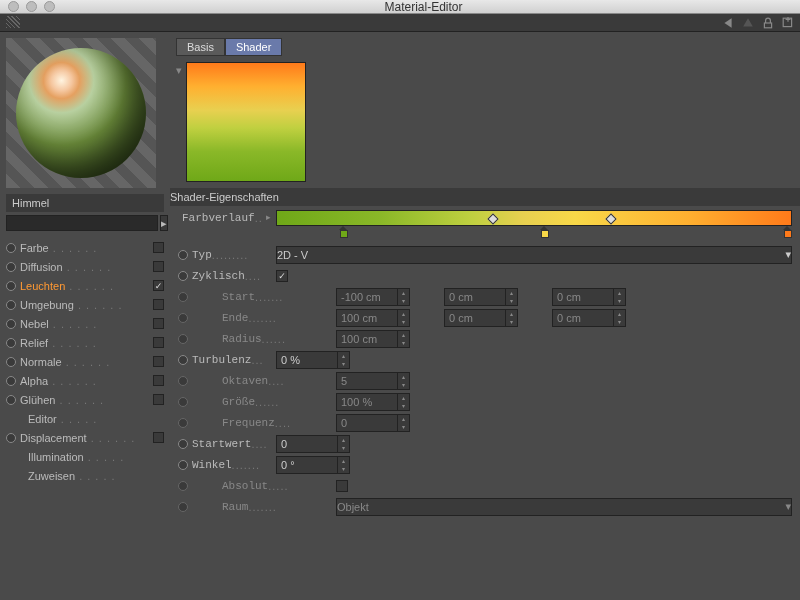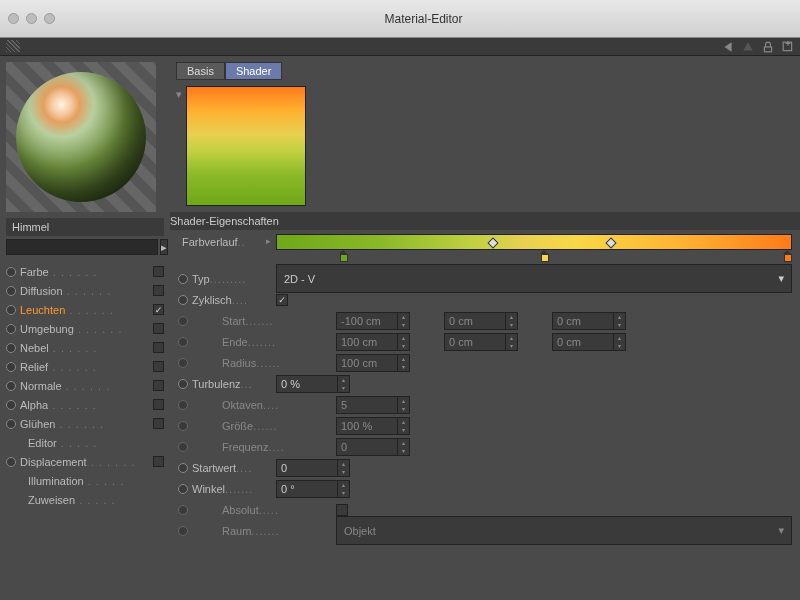--- a/index.html
+++ b/index.html
@@ -1,18 +1,18 @@
 <!DOCTYPE html>
 <html><head>
 <meta charset="utf-8">
 <style>
 * { box-sizing: border-box; margin: 0; padding: 0; font-family: "Helvetica Neue", Arial, sans-serif; }
 body { background: #4a4a4a; width: 800px; height: 600px; overflow: hidden; color: #bbb; font-size: 11px; }
 
-.titlebar { height: 38px; background: linear-gradient(#e8e8e8,#d0d0d0); display: flex; align-items: center; padding: 0 8px; border-bottom: 1px solid #888; }
+.titlebar { height: 14px; background: linear-gradient(#e8e8e8,#d0d0d0); display: flex; align-items: center; padding: 0 8px; border-bottom: 1px solid #888; }
 .traffic { display: flex; gap: 7px; }
 .traffic span { width: 11px; height: 11px; border-radius: 50%; background: #bdbdbd; border: 1px solid #9a9a9a; }
 .title { flex: 1; text-align: center; color: #333; font-size: 12px; }
 
 .toolbar { height: 18px; background: #3a3a3a; display: flex; align-items: center; justify-content: space-between; padding: 0 6px; border-bottom: 1px solid #222; }
 .tb-left .hatch { width: 14px; height: 12px; background: repeating-linear-gradient(45deg,#666,#666 1px,#3a3a3a 1px,#3a3a3a 3px); display:inline-block; }
 .tb-right { display:flex; gap:8px; align-items:center; color:#888; }
 .tb-right svg { width:12px; height:12px; }
 
 .main { display: flex; height: 560px; }
@@ -45,28 +45,28 @@
 .shader-swatch { width:120px; height:120px; border:1px solid #222; background:linear-gradient(to bottom, #ff7a1a 0%, #ffb030 20%, #e8d050 40%, #c0d040 55%, #8ab828 75%, #6fa818 100%); }
 
 .section-header { background:#3a3a3a; padding:3px 0; color:#ccc; font-size:11px; }
 
 .props { padding:4px 8px; }
 .prop-row { display:flex; align-items:center; height:21px; gap:4px; }
 .prop-row .radio { width:10px; height:10px; border:1px solid #888; border-radius:50%; background:#3a3a3a; flex-shrink:0; }
 .prop-row.dim { color:#888;gap:34px; }
 .prop-row.dim .radio { border-color:#666; }
 .prop-label { width:80px; display:flex; }
-.prop-label .lt { white-space:nowrap; }
+.prop-label .lt { white-space:nowrap;font-family:Liberation Mono, monospace; }
 .prop-label .ld { flex:1; overflow:hidden; color:#777; letter-spacing:1px; }
 .num-input { display:flex; align-items:center; }
 .num-input input { width:62px; height:18px; background:#3a3a3a; border:1px solid #222; color:#ccc; padding:0 4px; font-size:11px; }
 .num-input.dim input { color:#888; }
 .spin { width:12px; height:18px; background:#3a3a3a; border:1px solid #222; border-left:none; display:flex; flex-direction:column; }
 .spin div { flex:1; font-size:6px; color:#888; text-align:center; line-height:8px; }
-.sel { flex:1; height:29px; background:#3a3a3a; border:1px solid #222; padding:0 7px; display:flex; align-items:center; justify-content:space-between; color:#ccc; }
+.sel { flex:1; height:18px; background:#3a3a3a; border:1px solid #222; padding:0 0; display:flex; align-items:center; justify-content:space-between; color:#ccc; }
 .sel.dim { color:#888; }
 .chk { width:12px; height:12px; background:#3a3a3a; border:1px solid #222; display:flex; align-items:center; justify-content:center; font-size:9px; color:#ddd; }
 
 .gradient-row { display:flex; align-items:flex-start; height:34px; gap:4px; }
 .gradient-row .radio { margin-top:3px; }
 .gradient-row .prop-label { margin-top:2px; }
 .grad-widget { flex:1; }
 .grad-bar { height:16px; border:1px solid #222; background:linear-gradient(to right, #6fa818 0%, #8ab828 20%, #c0d040 38%, #e8d050 48%, #f8d848 58%, #ffb030 80%, #ff7a1a 100%); position:relative; }
 .knot { position:absolute; top:4px; width:8px; height:8px; transform:translateX(-50%) rotate(45deg); background:#ddd; border:1px solid #333; }
 .grad-handles { height:12px; position:relative; }

